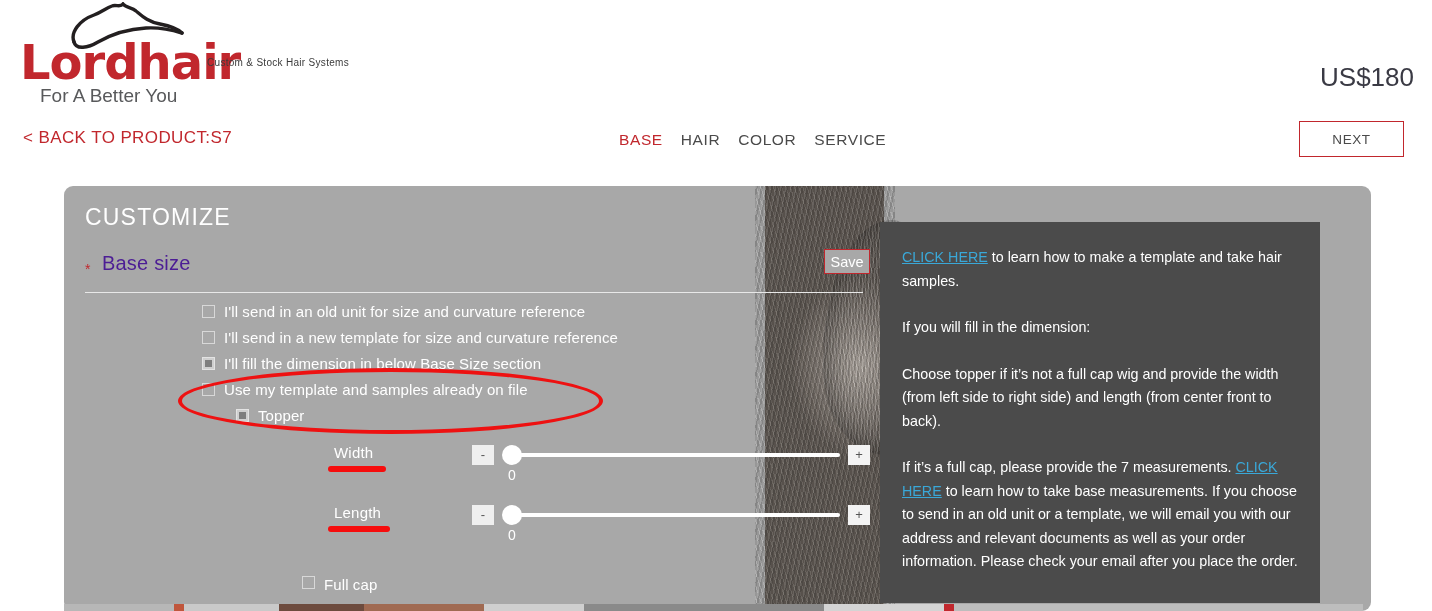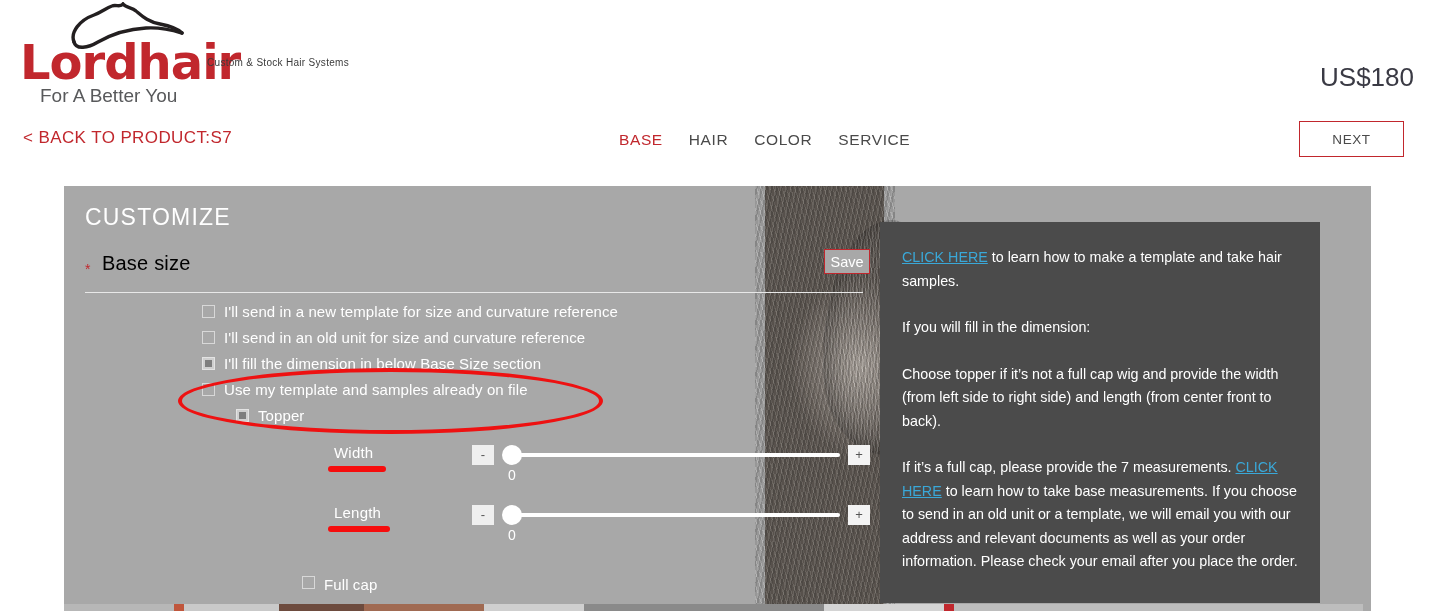--- a/index.html
+++ b/index.html
@@ -91,21 +91,21 @@
     font-size: 17px;
     color: #c1272d;
     letter-spacing: 0.4px;
     cursor: pointer;
   }
   .nav-steps {
     position: absolute;
     left: 617px;
     top: 17px;
     display: flex;
-    gap: 22px;
+    gap: 14px;
   }
   .nav-step {
     font-size: 15.5px;
     color: #4a4a4a;
     letter-spacing: 0.6px;
     cursor: pointer;
     padding: 2px 2px;
   }
   .nav-step.active {
     color: #c1272d;
@@ -130,20 +130,21 @@
 
   
   .panel {
     position: absolute;
     left: 64px;
     top: 186px;
     width: 1307px;
     height: 425px;
     background: #a8a8a8;
     overflow: hidden;
+    border-radius: 9px;
   }
   .panel-photo {
     position: absolute;
     left: 701px;
     top: 0px;
     width: 119px;
     height: 425px;
     background:
       radial-gradient(ellipse 70px 90px at 95px 180px, #b6aea6 0%, #8d857e 45%, #5f5852 100%),
       linear-gradient(160deg, #b9b2aa 0%, #8e867f 30%, #6b635d 60%, #4c4641 100%);
@@ -191,21 +192,21 @@
     top: 10px;
     color: #c1272d;
     font-size: 14px;
     line-height: 14px;
   }
   .section-name {
     position: absolute;
     left: 17px;
     top: 0px;
     font-size: 20px;
-    color: #000000;
+    color: #4c1d95;
     letter-spacing: 0.2px;
   }
   .section-summary {
     position: absolute;
     left: 155px;
     top: 6px;
     font-size: 13.5px;
     color: #c1272d;
     letter-spacing: 0.1px;
   }
@@ -469,26 +470,26 @@
     <span class="section-name">Base size</span>
     <div class="save-btn">Save</div>
   </div>
 
   <div class="divider"></div>
 
   <div class="opt-list">
 
     <div class="opt-row">
       <span class="cbox"></span>
-      <span class="opt-label">I'll send in a new template for size and curvature reference</span>
+      <span class="opt-label">I'll send in an old unit for size and curvature reference</span>
     </div>
 
     <div class="opt-row">
       <span class="cbox"></span>
-      <span class="opt-label">I'll send in an old unit for size and curvature reference</span>
+      <span class="opt-label">I'll send in a new template for size and curvature reference</span>
     </div>
 
     <div class="opt-row">
       <span class="cbox checked"></span>
       <span class="opt-label">I'll fill the dimension in below Base Size section</span>
     </div>
 
     <div class="opt-row">
       <span class="cbox"></span>
       <span class="opt-label">Use my template and samples already on file</span>

